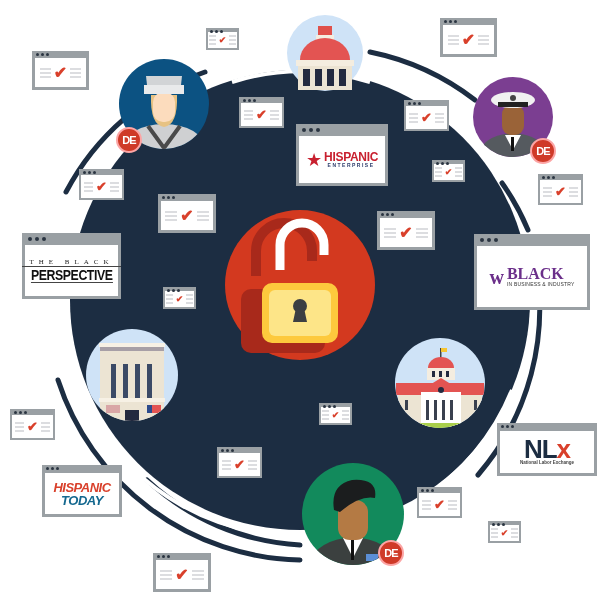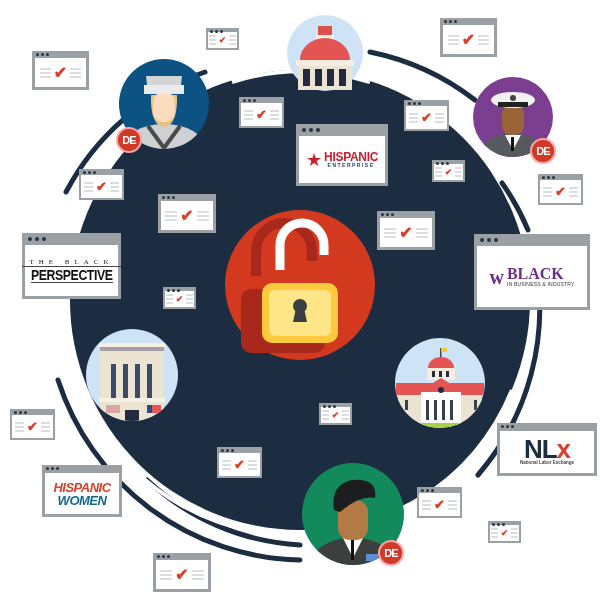--- a/index.html
+++ b/index.html
@@ -241,21 +241,21 @@
     <div class="bar">
         <span class="dots">
           <i></i>
           <i></i>
           <i></i>
         </span>
       </div>
     <div class="body">
       <div class="logo" style="font-style:italic;font-weight:bold">
         <div style="color:#d9402b;font-size:13px;letter-spacing:-0.5px">HISPANIC</div>
-        <div style="color:#14688f;font-size:13px;letter-spacing:-0.5px">WOMEN</div>
+        <div style="color:#14688f;font-size:13px;letter-spacing:-0.5px">TODAY</div>
       </div>
     </div>
   </div>
 
   <div id="checks">
       <div class="win" style="left: 32px; top: 51px; width: 57px; height: 39px; border-width: 0px 3px 3px;">
         <div class="bar" style="height: 7px; margin: 0px -3px;">
           <span class="dots">
             <i></i>
             <i></i>

